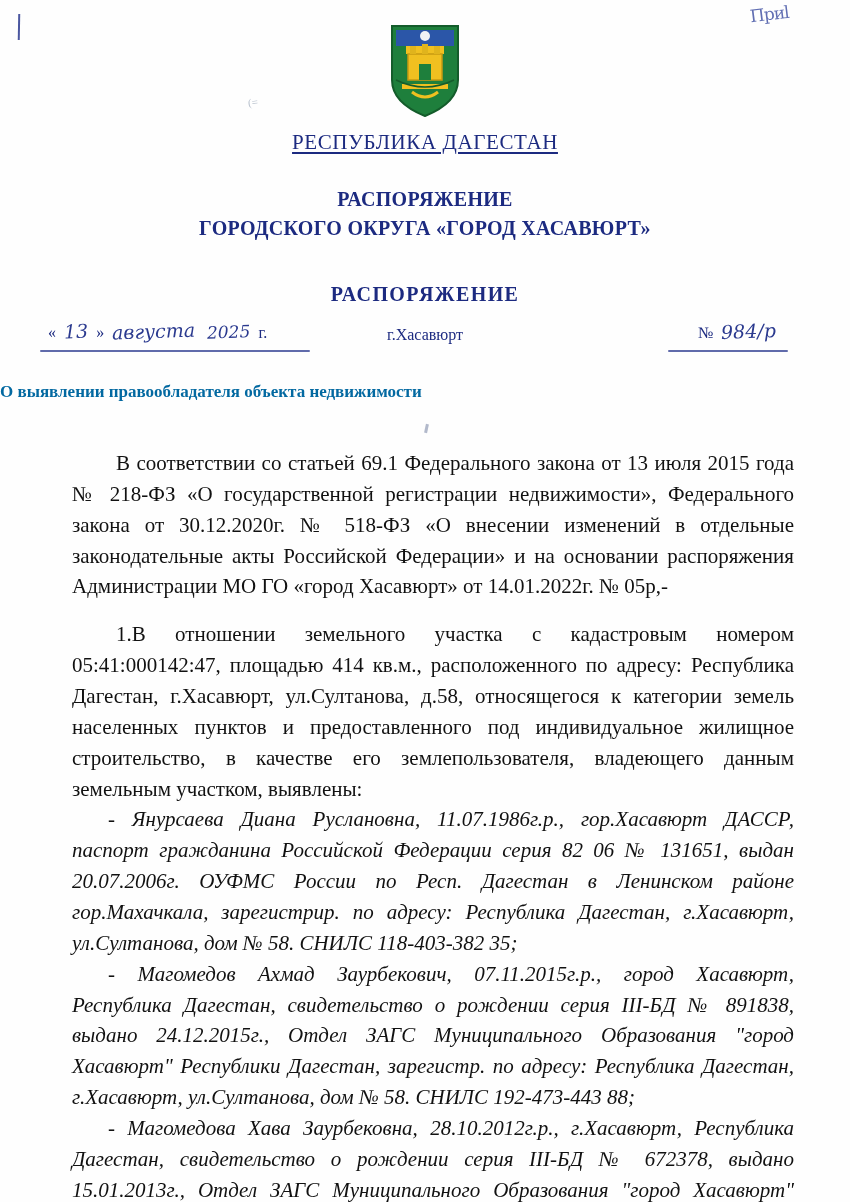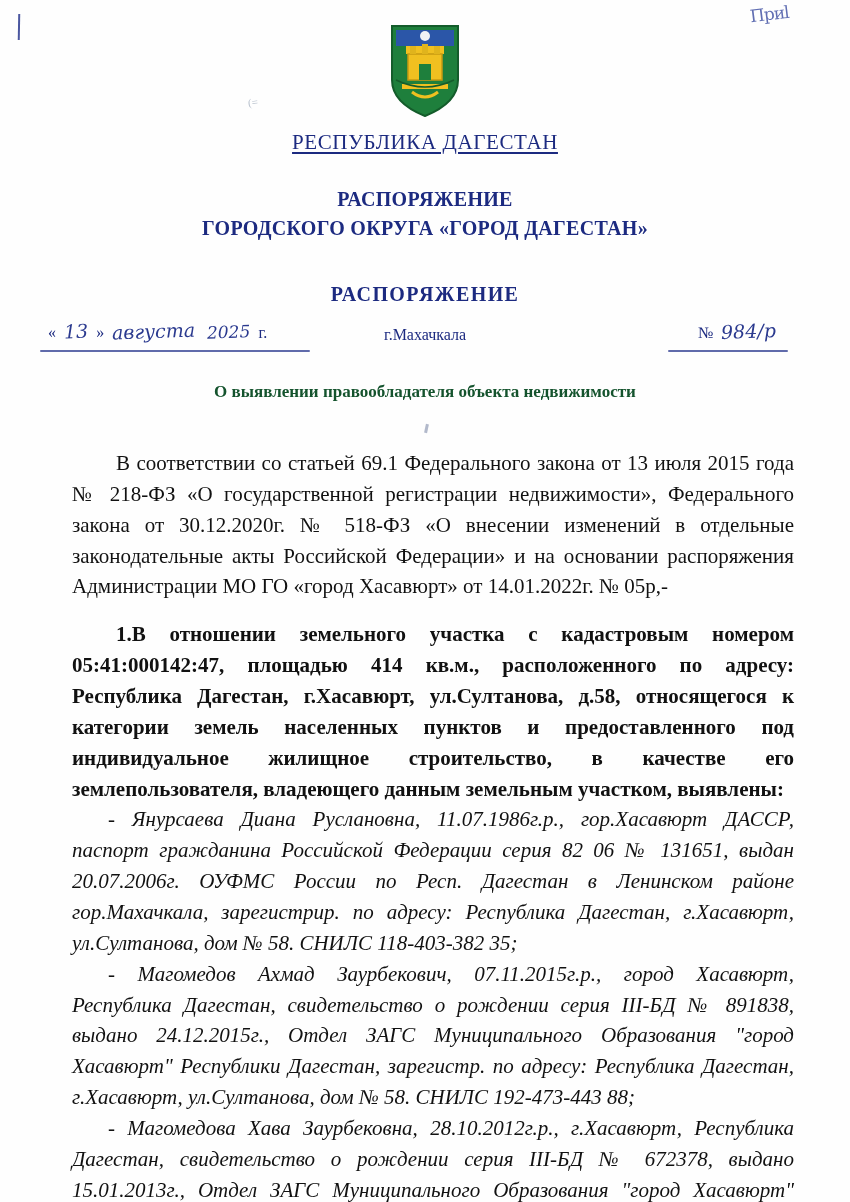--- a/index.html
+++ b/index.html
@@ -152,43 +152,42 @@
     background: #2b3a8f;
     opacity: .75;
     border-radius: 2px;
   }
 
   
   .subject {
     position: absolute;
     left: 0; right: 0;
     top: 382px;
-    text-align: center;
     font-size: 17px;
     font-weight: bold;
-    color: #14532d;
+    color: #0369a1;
   }
 
   
   .body {
     position: absolute;
     left: 72px;
     right: 56px;
     top: 448px;
   }
   .body p {
     margin: 0 0 0 0;
     font-size: 21px;
     line-height: 1.47;
     text-align: justify;
     text-indent: 44px;
     text-justify: inter-word;
     hyphens: none;
   }
-  .body p.gap { margin-top: 17px; font-weight: bold; }
+  .body p.gap { margin-top: 17px; }
   .body p.tight { text-indent: 36px; font-style: italic; }
 
   .tiny-dot {
     position: absolute;
     left: 425px;
     top: 424px;
     width: 3px;
     height: 9px;
     background: #7f8aa8;
     transform: rotate(12deg);
@@ -218,37 +217,37 @@
       <circle cx="37" cy="14" r="5" fill="#f0f2f5"></circle>
       <path d="M8 58 q29 14 58 0" stroke="#145c2b" stroke-width="1.5" fill="none"></path>
     </svg>
   </div>
   <div class="faint-mark">(=</div>
 
   <div class="head">
     <div class="rep">РЕСПУБЛИКА ДАГЕСТАН</div>
     <div class="admin">
       <div>РАСПОРЯЖЕНИЕ</div>
-      <div>ГОРОДСКОГО ОКРУГА «ГОРОД ДАГЕСТАН»</div>
+      <div>ГОРОДСКОГО ОКРУГА «ГОРОД ХАСАВЮРТ»</div>
     </div>
     <div class="doc-type">РАСПОРЯЖЕНИЕ</div>
   </div>
 
   <div class="meta-row">
     <div class="date-line">
       <span>«</span>
       <span class="hand">13</span>
       <span>»</span>
       <span class="hand">августа</span>
       <span class="hand small">2025</span>
       <span>г.</span>
     </div>
     <div class="date-underline"></div>
 
-    <div class="city">г.Махачкала</div>
+    <div class="city">г.Хасавюрт</div>
 
     <div class="num-line">
       <span>№</span>
       <span class="hand">984/р</span>
     </div>
     <div class="num-underline"></div>
   </div>
 
   <div class="subject">О выявлении правообладателя объекта недвижимости</div>
   <div class="tiny-dot"></div>

